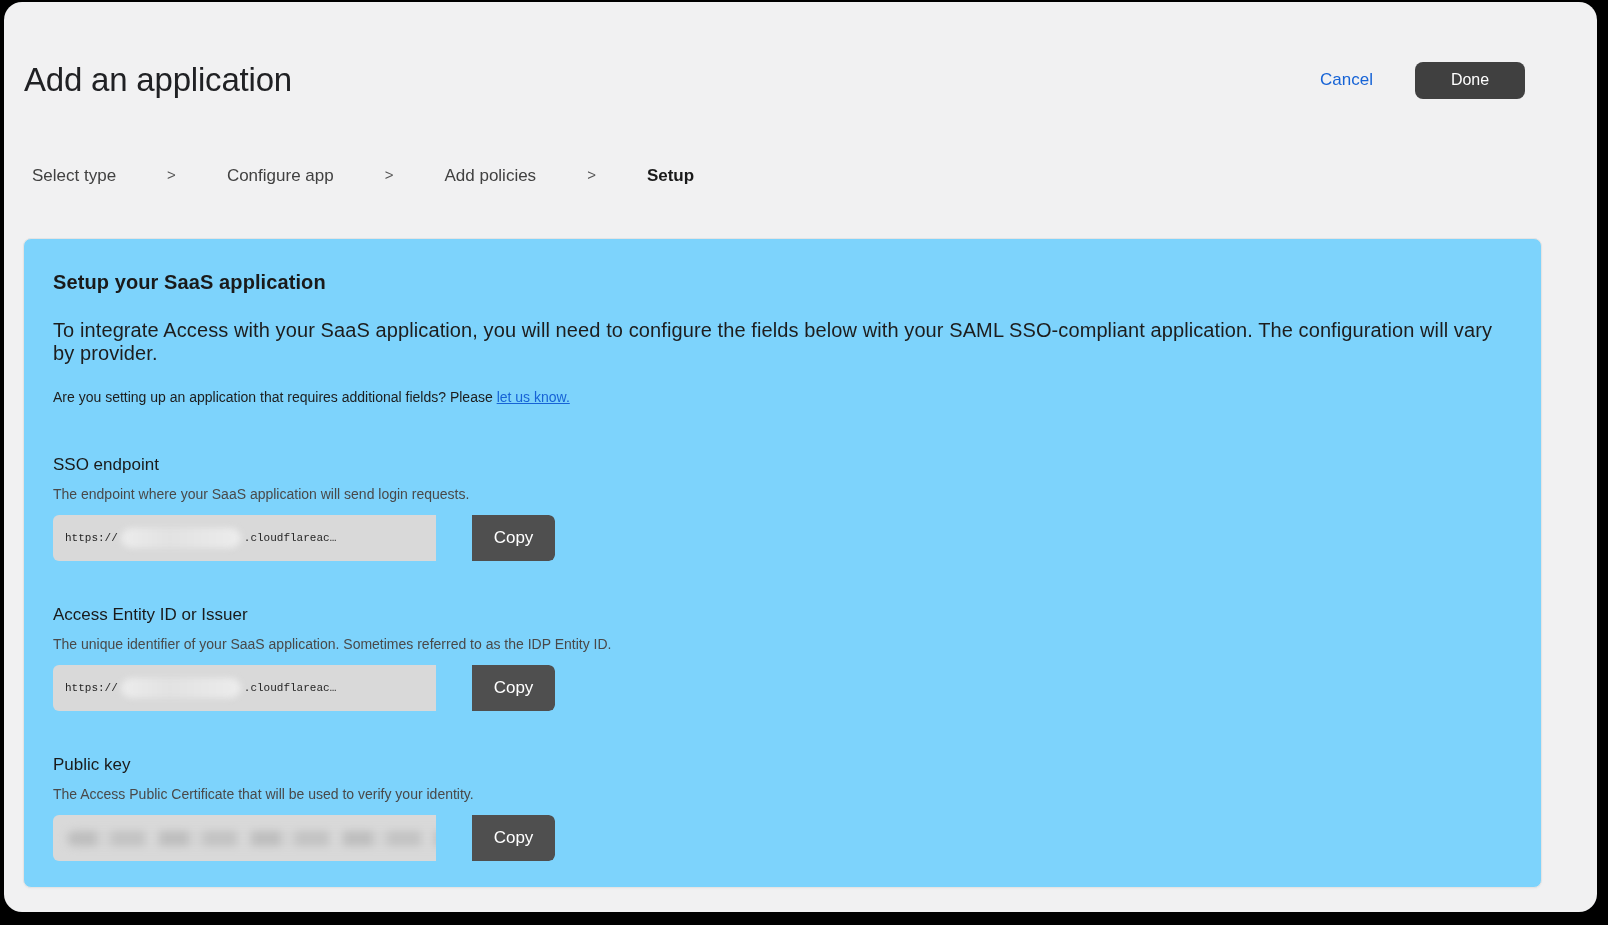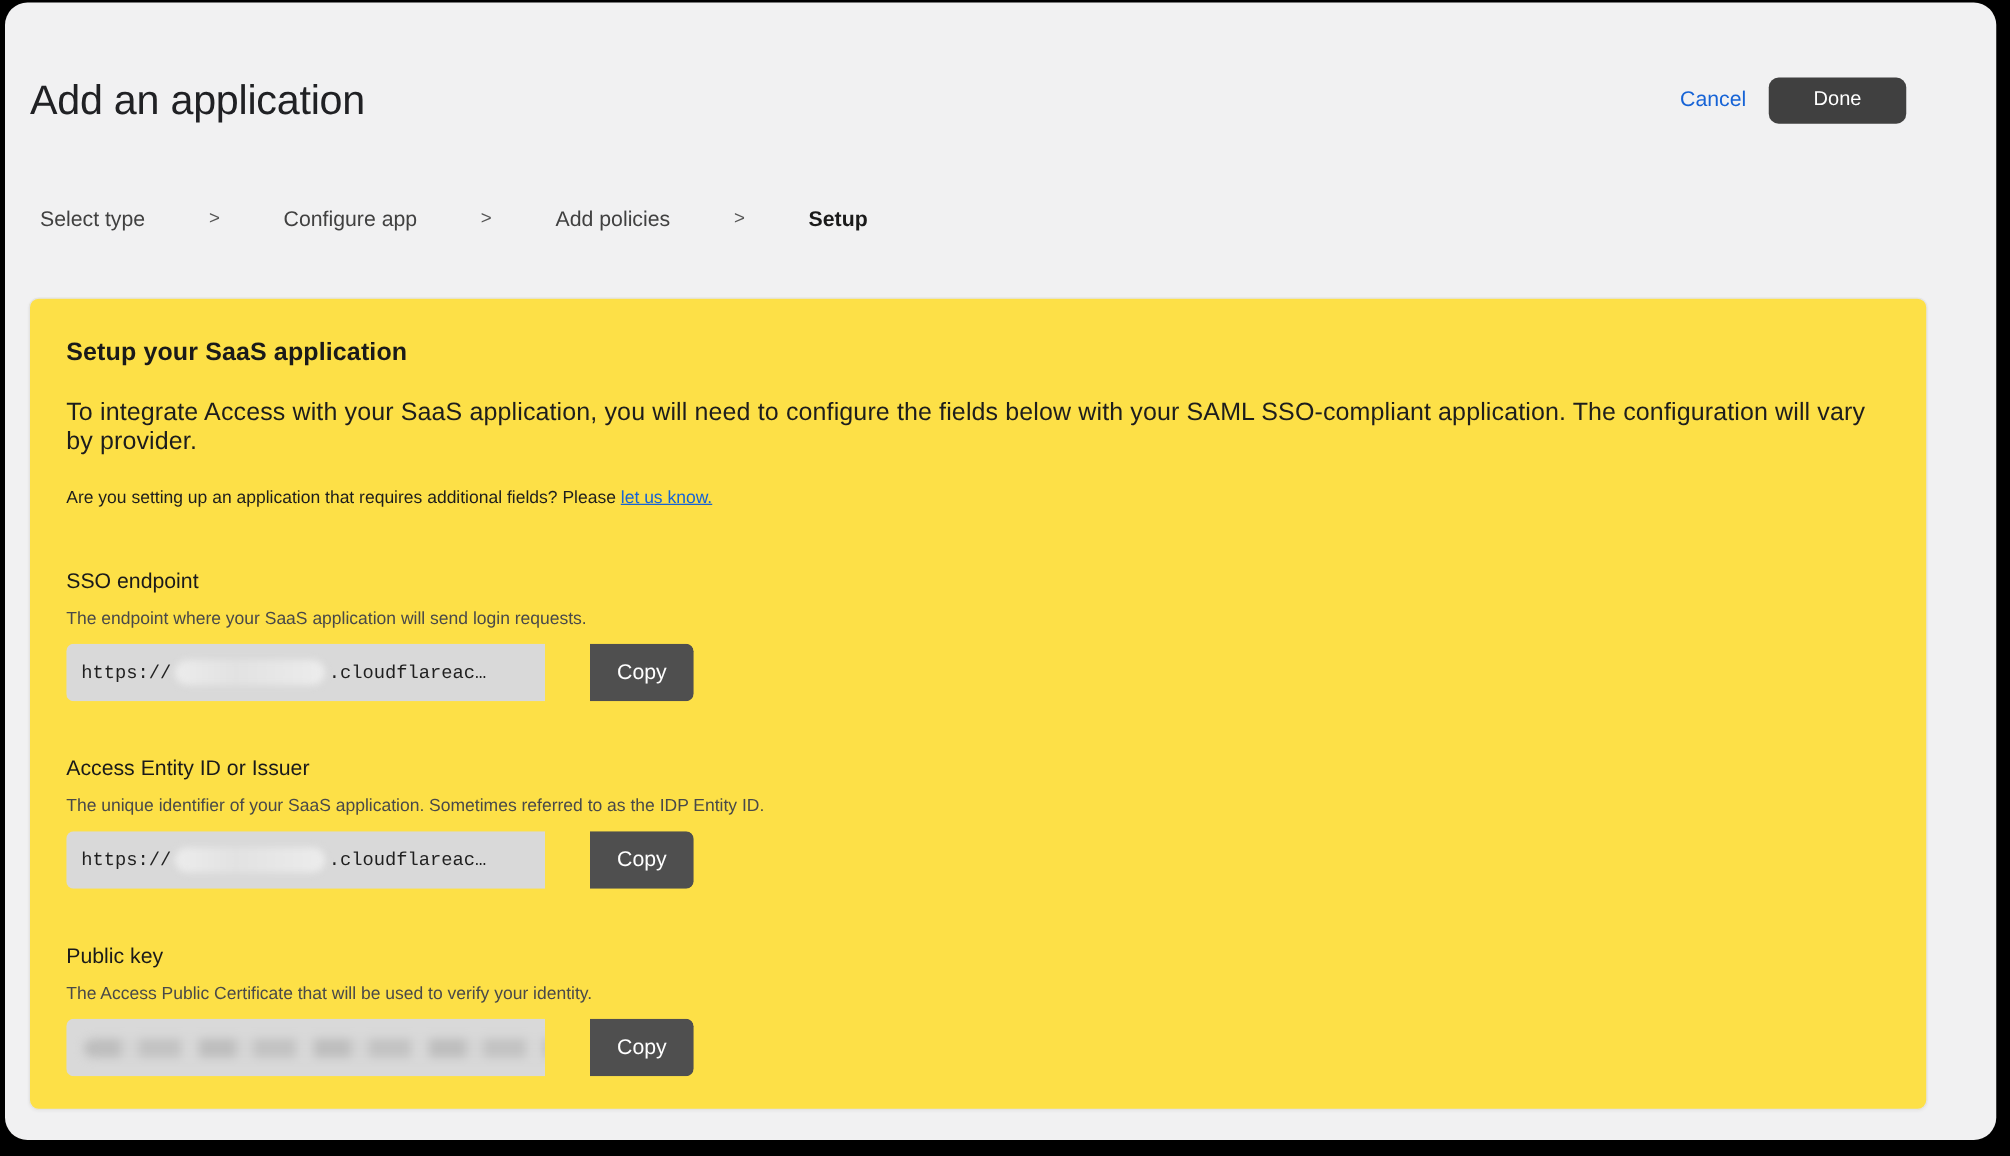--- a/index.html
+++ b/index.html
@@ -25,21 +25,21 @@
     display: flex;
     align-items: center;
     justify-content: space-between;
   }
   .page-title {
     font-size: 33px;
     font-weight: 400;
     color: #202124;
     letter-spacing: -0.2px;
   }
-  .header-actions { display: flex; align-items: center; gap: 18px; }
+  .header-actions { display: flex; align-items: center; gap: 42px; }
   .cancel-link {
     font-size: 17px;
     color: #1663d6;
     text-decoration: none;
     cursor: pointer;
   }
   .done-btn {
     min-width: 110px;
     height: 37px;
     background: #404040;
@@ -60,21 +60,21 @@
     display: flex;
     gap: 29px;
   }
   .crumb { color: #414141; }
   .crumb.active { font-weight: bold; color: #1a1a1a; }
   .crumb-sep { margin: 0 22px; color: #555; font-size: 15px; }
   
   .card {
     position: absolute;
     left: 19px; right: 55px; top: 236px; bottom: 24px;
-    background: #fde047;
+    background: #7dd3fc;
     border: 1px solid #e4e4e4;
     border-radius: 8px;
     padding: 32px 30px 0 29px;
     box-shadow: 0 1px 2px rgba(0,0,0,0.03);
     overflow: hidden;
   }
   .card-title {
     font-size: 20px;
     font-weight: bold;
     color: #1a1a1a;
@@ -117,21 +117,21 @@
     border-radius: 6px;
     overflow: hidden;
   }
   .field-value {
     flex: 1;
     background: #d9d9d9;
     display: flex;
     align-items: center;
     padding: 0 12px;
     font-family: "Liberation Mono", monospace;
-    font-size: 15px;
+    font-size: 11px;
     color: #1f1f1f;
     white-space: nowrap;
     overflow: hidden;
   }
   .redacted-pill {
     display: inline-block;
     width: 120px;
     height: 20px;
     background: linear-gradient(90deg, #ececec, #e2e2e2 40%, #ececec);
     border-radius: 10px;

